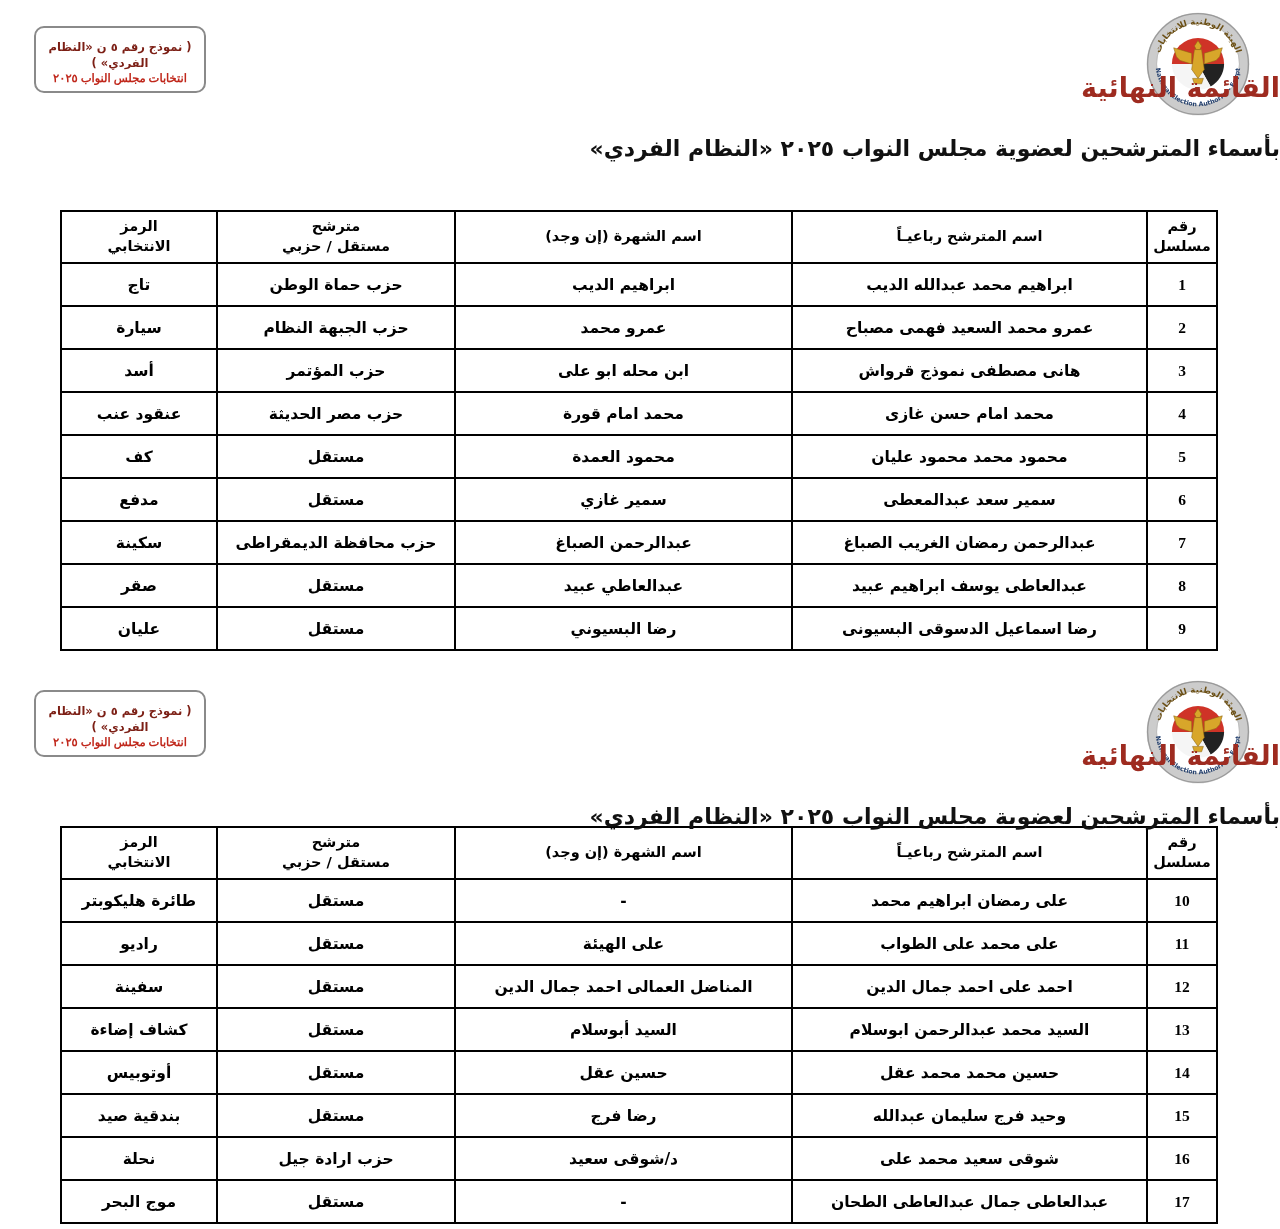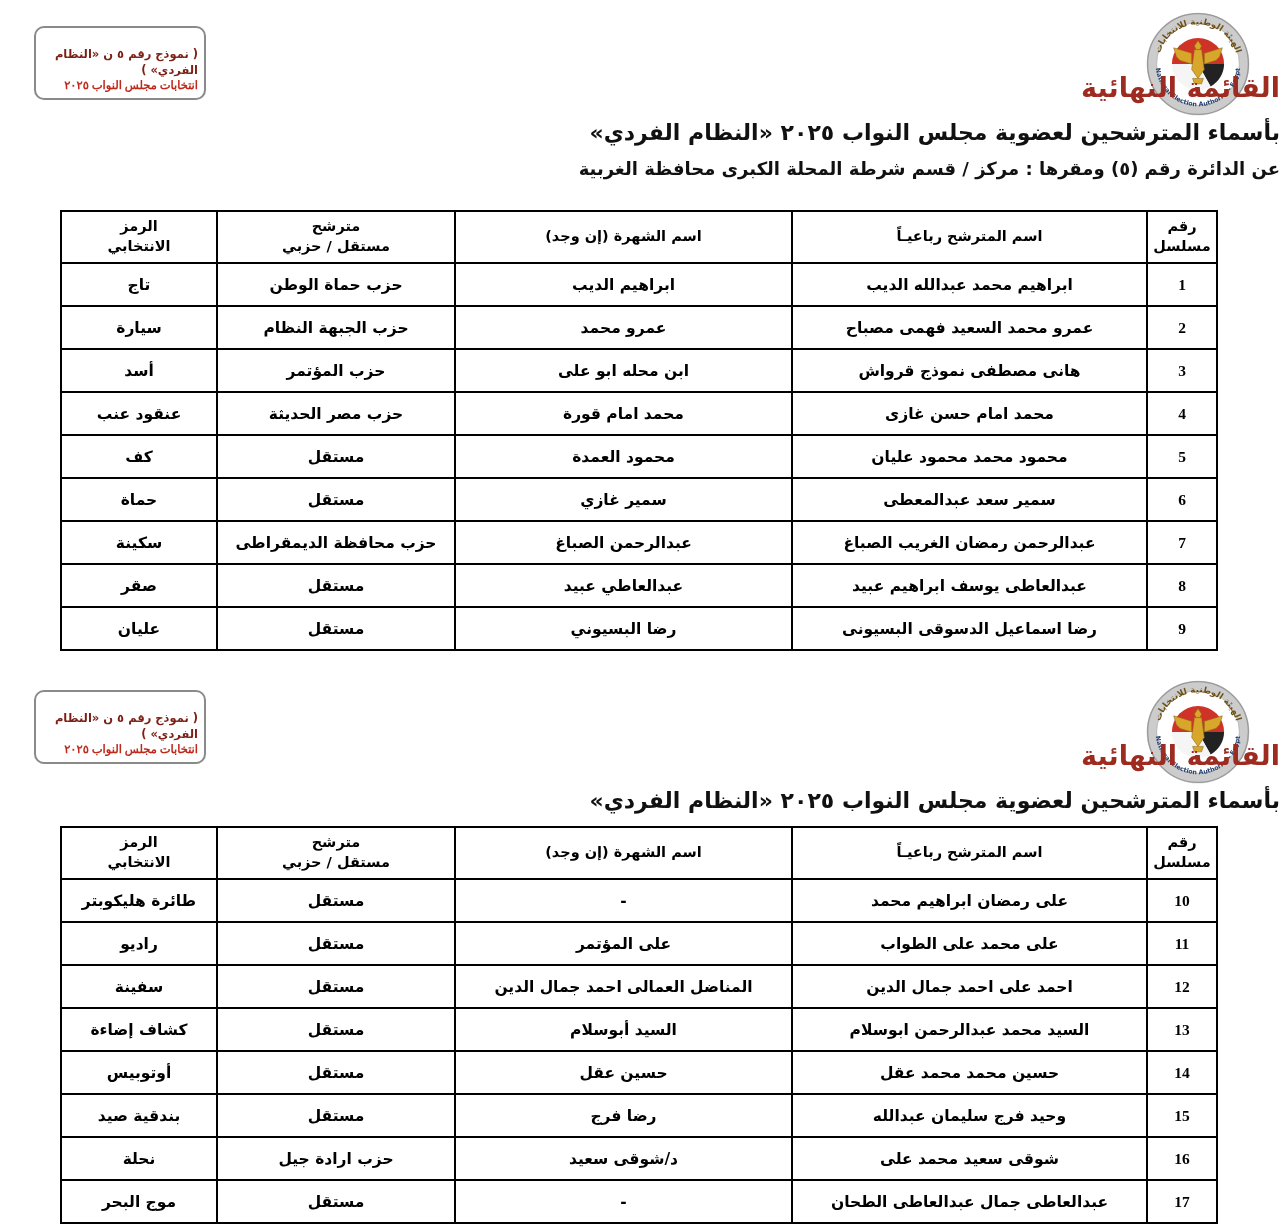--- a/index.html
+++ b/index.html
@@ -15,35 +15,35 @@
   .sheet-1 { height: 678px; }
   .sheet-2 { height: 551px; }
 
   .corner-badge {
     position: absolute;
     left: 34px; top: 26px;
     width: 172px;
     border: 2px solid #8a8a8a;
     border-radius: 10px;
     background: #fff;
-    padding: 19px 6px 4px;
-    text-align: right;
+    padding: 12px 6px 4px;
+    text-align: center;
     direction: rtl;
   }
   .corner-badge .b1 { font-size: 11.5px; font-weight: bold; color: #7c1f15; line-height: 1.35; }
   .corner-badge .b2 { font-size: 11.5px; font-weight: bold; color: #c0281c; line-height: 1.35; font-family: Liberation Serif, serif; }
 
   .seal { position: absolute; right: 28px; top: 10px; width: 108px; height: 108px; }
 
   .headzone { position: relative; }
   .sheet-1 .headzone { padding-top: 72px; height: 210px; }
   .sheet-2 .headzone { padding-top: 62px; height: 148px; }
 
   .main-title { font-size: 27px; font-weight: bold; color: #9e2b20; letter-spacing: 0; }
-  .sub-title  { font-size: 22px; font-weight: bold; color: #111; margin-top: 17px; }
+  .sub-title  { font-size: 22px; font-weight: bold; color: #111; margin-top: 33px; }
   .district   { font-size: 18px; font-weight: bold; color: #111; margin-top: 13px; }
 
   table.cand {
     width: 1156px;
     margin: 0 62px;
     border-collapse: collapse;
     table-layout: fixed;
     direction: rtl;
   }
   table.cand th, table.cand td {
@@ -101,21 +101,20 @@
       <textPath href="#arcTop1" startOffset="50%" text-anchor="middle">الهيئة الوطنية للانتخابات</textPath>
     </text>
     <text font-size="7" font-weight="bold" fill="#24406e">
       <textPath href="#arcBot1" startOffset="50%" text-anchor="middle">National Election Authority - Egypt</textPath>
     </text>
   </svg>
 
   <div class="headzone">
     <div class="main-title">القائمة النهائية</div>
     <div class="sub-title">بأسماء المترشحين لعضوية مجلس النواب ٢٠٢٥ «النظام الفردي»</div>
-    <div class="district">عن الدائرة رقم (٥)    ومقرها : مركز / قسم شرطة  المحلة الكبرى    محافظة  الغربية</div>
   </div>
 
   <table class="cand">
     <colgroup>
       <col class="w-serial">
         <col class="w-name">
         <col class="w-shohra">
         <col class="w-party">
         <col class="w-symbol">
     </colgroup>
@@ -165,21 +164,21 @@
           <td class="col-name">محمود محمد محمود عليان</td>
           <td class="col-shohra">محمود العمدة</td>
           <td class="col-party">مستقل</td>
           <td class="col-symbol">كف</td>
         </tr>
         <tr>
           <td class="col-serial">6</td>
           <td class="col-name">سمير سعد عبدالمعطى</td>
           <td class="col-shohra">سمير غازي</td>
           <td class="col-party">مستقل</td>
-          <td class="col-symbol">حماة</td>
+          <td class="col-symbol">مدفع</td>
         </tr>
         <tr>
           <td class="col-serial">7</td>
           <td class="col-name">عبدالرحمن رمضان الغريب الصباغ</td>
           <td class="col-shohra">عبدالرحمن الصباغ</td>
           <td class="col-party">حزب محافظة الديمقراطى</td>
           <td class="col-symbol">سكينة</td>
         </tr>
         <tr>
           <td class="col-serial">8</td>
@@ -263,21 +262,21 @@
         <tr>
           <td class="col-serial">10</td>
           <td class="col-name">على رمضان ابراهيم محمد</td>
           <td class="col-shohra">-</td>
           <td class="col-party">مستقل</td>
           <td class="col-symbol">طائرة هليكوبتر</td>
         </tr>
         <tr>
           <td class="col-serial">11</td>
           <td class="col-name">على محمد على الطواب</td>
-          <td class="col-shohra">على المؤتمر</td>
+          <td class="col-shohra">على الهيئة</td>
           <td class="col-party">مستقل</td>
           <td class="col-symbol">راديو</td>
         </tr>
         <tr>
           <td class="col-serial">12</td>
           <td class="col-name">احمد على احمد جمال الدين</td>
           <td class="col-shohra">المناضل العمالى احمد جمال الدين</td>
           <td class="col-party">مستقل</td>
           <td class="col-symbol">سفينة</td>
         </tr>

